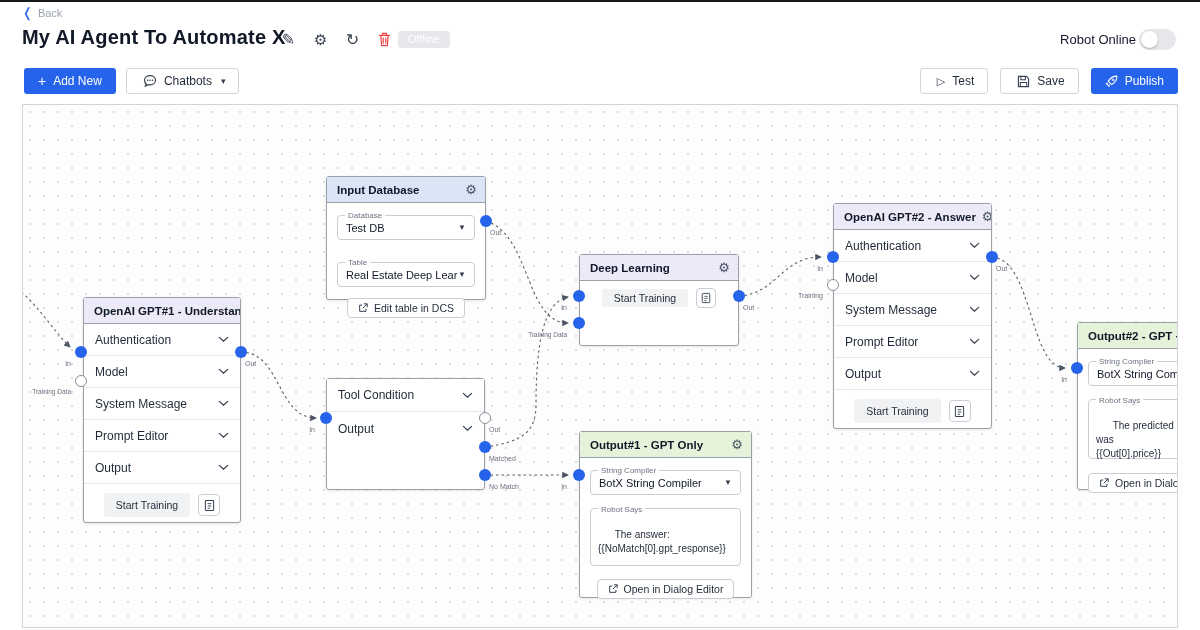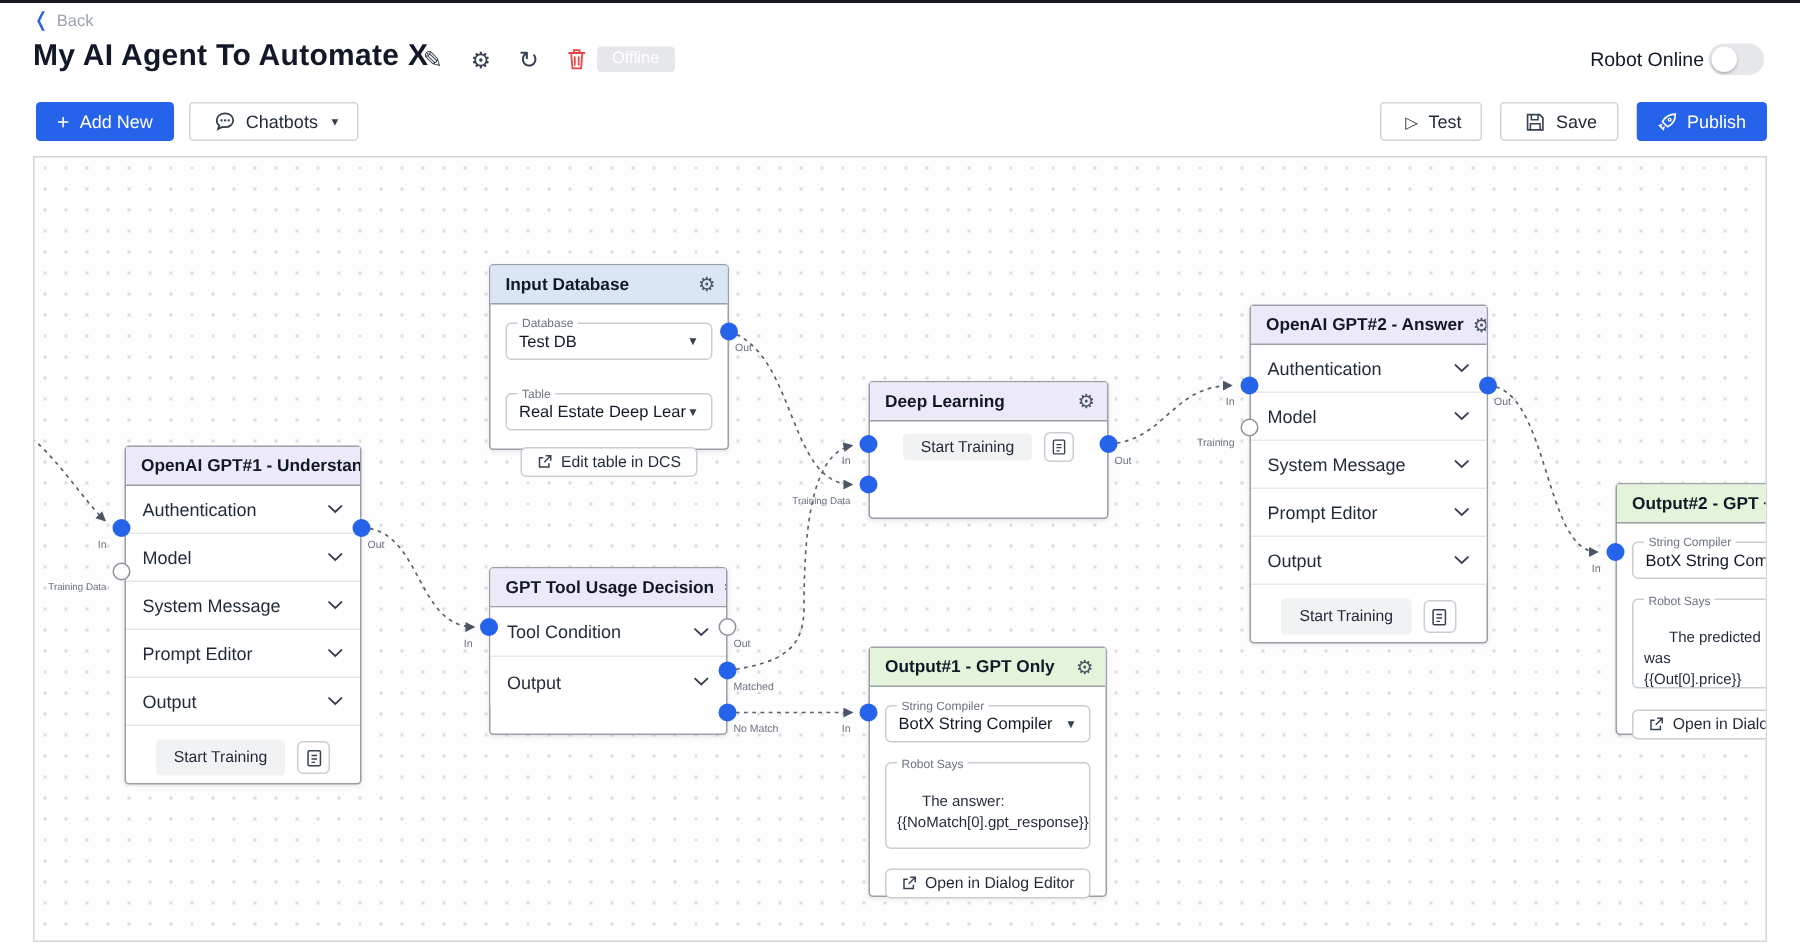--- a/index.html
+++ b/index.html
@@ -245,24 +245,20 @@
       <span class="wbtn">
           <svg class="ic" width="10" height="10">
             <use href="#i-ext"></use>
           </svg>
           <span>Edit table in DCS</span>
         </span>
     </div>
   </div>
 
   <div class="node" style="left:303px;top:273px;width:159px;height:112px">
-    <div class="nhead h-lav">
-        <span>GPT Tool Usage Decision</span>
-        <span class="gear">⚙</span>
-      </div>
     <div class="nrow" style="height:33px">
         <span>Tool Condition</span>
         <svg class="ic" width="11" height="7">
           <use href="#i-chev"></use>
         </svg>
       </div>
     <div class="nrow" style="height:33px">
         <span>Output</span>
         <svg class="ic" width="11" height="7">
           <use href="#i-chev"></use>
@@ -278,21 +274,21 @@
     <div class="bcenter" style="margin-top:7px;gap:8px;align-items:center">
       <span class="train-btn" style="padding:3px 12px">Start Training</span>
       <span class="sq-btn" style="width:20px;height:20px">
           <svg class="ic" width="10" height="12">
             <use href="#i-doc"></use>
           </svg>
         </span>
     </div>
   </div>
 
-  <div class="node" style="left:556px;top:326px;width:159px;height:167px">
+  <div class="node" style="left:556px;top:326px;width:173px;height:167px">
     <div class="nhead h-grn">
         <span>Output#1 - GPT Only</span>
         <span class="gear">⚙</span>
       </div>
     <div class="sel" style="margin-top:12px">
       <span class="flabel">String Compiler</span>
       <span class="val">BotX String Compiler</span>
       <span class="sc">▼</span>
     </div>
     <div class="tarea" style="margin-top:13px;height:58px">

